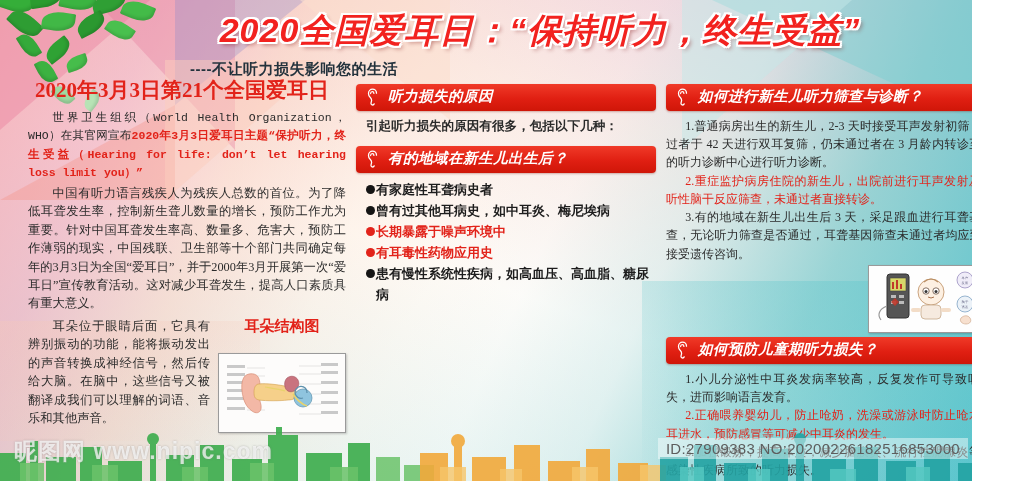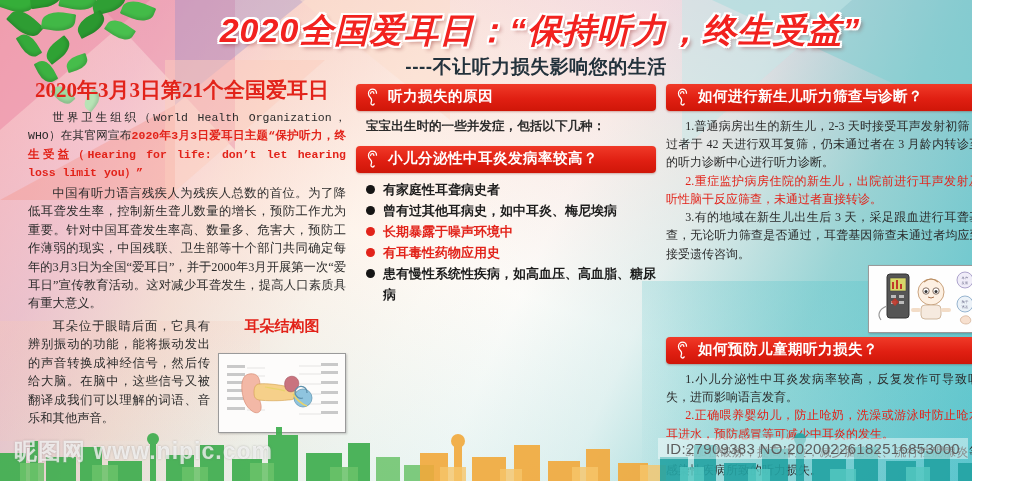--- a/index.html
+++ b/index.html
@@ -37,23 +37,23 @@
     font-family:"Liberation Sans","DejaVu Sans",sans-serif;
     font-size:34px;font-weight:bold;font-style:italic;letter-spacing:1px;
     color:#f2221f;
     text-shadow:
        2px 0 0 #fff, -2px 0 0 #fff, 0 2px 0 #fff, 0 -2px 0 #fff,
        2px 2px 0 #fff,-2px 2px 0 #fff,2px -2px 0 #fff,-2px -2px 0 #fff,
        3px 3px 4px rgba(120,0,0,.45);
     white-space:nowrap;
   }
   .sub-title{
-    margin-top:0;text-align:center;padding-right:8px;
+    margin-top:6px;text-align:left;padding-right:8px;
     font-family:"Liberation Sans","DejaVu Sans",sans-serif;
-    font-size:19px;font-weight:bold;color:#23323c;letter-spacing:.5px;
+    font-size:15px;font-weight:bold;color:#23323c;letter-spacing:.5px;
   }
 
   
   .col{position:absolute;}
   .col-left{left:18px;top:76px;width:328px;}
   .col-mid{left:356px;top:84px;width:300px;}
   .col-right{left:666px;top:84px;width:340px;}
 
   .lead-title{
     text-align:center;font-weight:bold;font-size:21px;color:#e2231a;
@@ -67,31 +67,31 @@
 
   
   .banner{
     position:relative;display:flex;align-items:center;gap:7px;
     background:linear-gradient(180deg,#f03a28 0%,#e01f12 55%,#cf1608 100%);
     border-radius:4px;padding:4px 10px 5px 9px;margin:6px 0 6px 0;
     box-shadow:0 1px 2px rgba(120,10,0,.3);
   }
   .banner .label{
     font-family:"Liberation Sans","DejaVu Sans",sans-serif;
-    font-size:14.5px;font-weight:bold;color:#fff;letter-spacing:.5px;line-height:1.2;
+    font-size:14.5px;font-weight:bold;color:#fff;letter-spacing:.5px;line-height:1.2;font-style:italic;
   }
   .ear-ico{width:16px;height:18px;flex:0 0 16px;}
 
   
   .num-list{margin:2px 0 0 0;padding:0;list-style:none;}
   .num-list li{font-size:12px;line-height:1.52;color:#2b2b2b;text-indent:1.6em;text-align:justify;}
   .num-list li.red{color:#e2231a;font-weight:normal;}
 
   .bullet-list{margin:6px 0 0 10px;padding:0;list-style:none;}
-  .bullet-list li{font-size:13px;line-height:1.62;color:#1d1d1d;font-weight:bold;display:flex;align-items:flex-start;gap:8px;}
+  .bullet-list li{font-size:13px;line-height:1.62;color:#1d1d1d;font-weight:bold;display:flex;align-items:flex-start;gap:1px;}
   .bullet-list li .dot{width:9px;height:9px;border-radius:50%;background:#151515;margin-top:6px;flex:0 0 9px;}
   .bullet-list li.red{color:#e2231a;}
   .bullet-list li.red .dot{background:#e2231a;}
 
   
   .ear-fig-title{color:#e2231a;font-weight:bold;font-size:15px;text-align:center;margin-bottom:17px;
      font-family:"Liberation Sans","DejaVu Sans",sans-serif;}
   .figbox{border:1px solid #9a9a9a;background:#fdfdfd;box-shadow:1px 1px 2px rgba(0,0,0,.2);}
 
   .ear-lower{display:flex;gap:8px;align-items:flex-start;margin-top:4px;}
@@ -195,28 +195,28 @@
 
   <div class="col col-mid">
     <div class="banner" style="margin-top:0">
       <svg class="ear-ico" viewBox="0 0 16 18">
         <path d="M11.5 5.2c0-2.4-1.8-4-4-4s-4 1.8-4 4.3c0 1.6.6 2.6 1.5 3.6.9 1 1.6 1.7 1.6 3.1 0 1.3-.6 2.1-.6 3.3 0 .9.7 1.5 1.6 1.5.8 0 1.4-.5 1.6-1.2" fill="none" stroke="#fff" stroke-width="1.3" stroke-linecap="round"></path>
         <path d="M8.9 5.4c0-1-.7-1.7-1.6-1.7s-1.7.8-1.7 1.9" fill="none" stroke="#fff" stroke-width="1.2" stroke-linecap="round"></path>
       </svg>
       <span class="label">听力损失的原因</span>
     </div>
 
-    <p class="body" style="font-weight:bold;font-size:12.6px">宝宝出生时的一些并发症，包括以下几种：</p>
+    <p class="body" style="font-weight:bold;font-size:12.6px">引起听力损失的原因有很多，包括以下几种：</p>
 
     <div class="banner" style="margin-top:10px">
       <svg class="ear-ico" viewBox="0 0 16 18">
         <path d="M11.5 5.2c0-2.4-1.8-4-4-4s-4 1.8-4 4.3c0 1.6.6 2.6 1.5 3.6.9 1 1.6 1.7 1.6 3.1 0 1.3-.6 2.1-.6 3.3 0 .9.7 1.5 1.6 1.5.8 0 1.4-.5 1.6-1.2" fill="none" stroke="#fff" stroke-width="1.3" stroke-linecap="round"></path>
         <path d="M8.9 5.4c0-1-.7-1.7-1.6-1.7s-1.7.8-1.7 1.9" fill="none" stroke="#fff" stroke-width="1.2" stroke-linecap="round"></path>
       </svg>
-      <span class="label">小儿分泌性中耳炎发病率较高？</span>
+      <span class="label">有的地域在新生儿出生后？</span>
     </div>
     <ul class="bullet-list" id="risk-list">
         <li>
           <span class="dot"></span>
           <span>有家庭性耳聋病史者</span>
         </li>
         <li>
           <span class="dot"></span>
           <span>曾有过其他耳病史，如中耳炎、梅尼埃病</span>
         </li>

